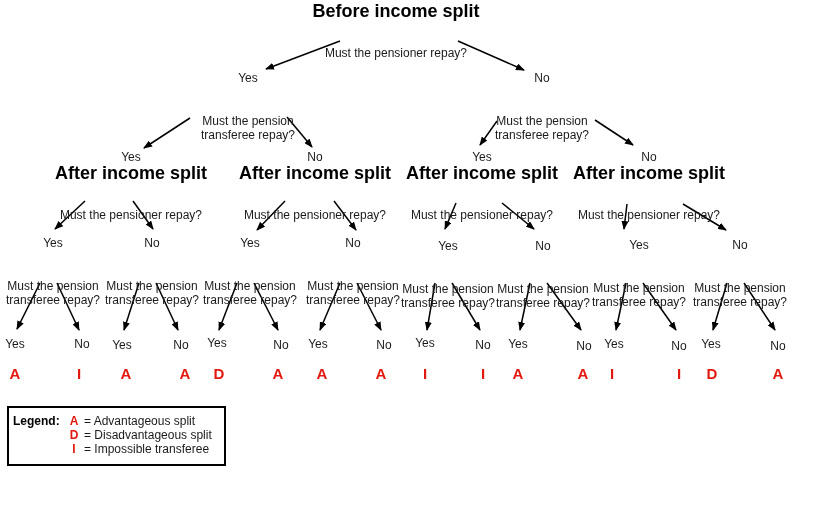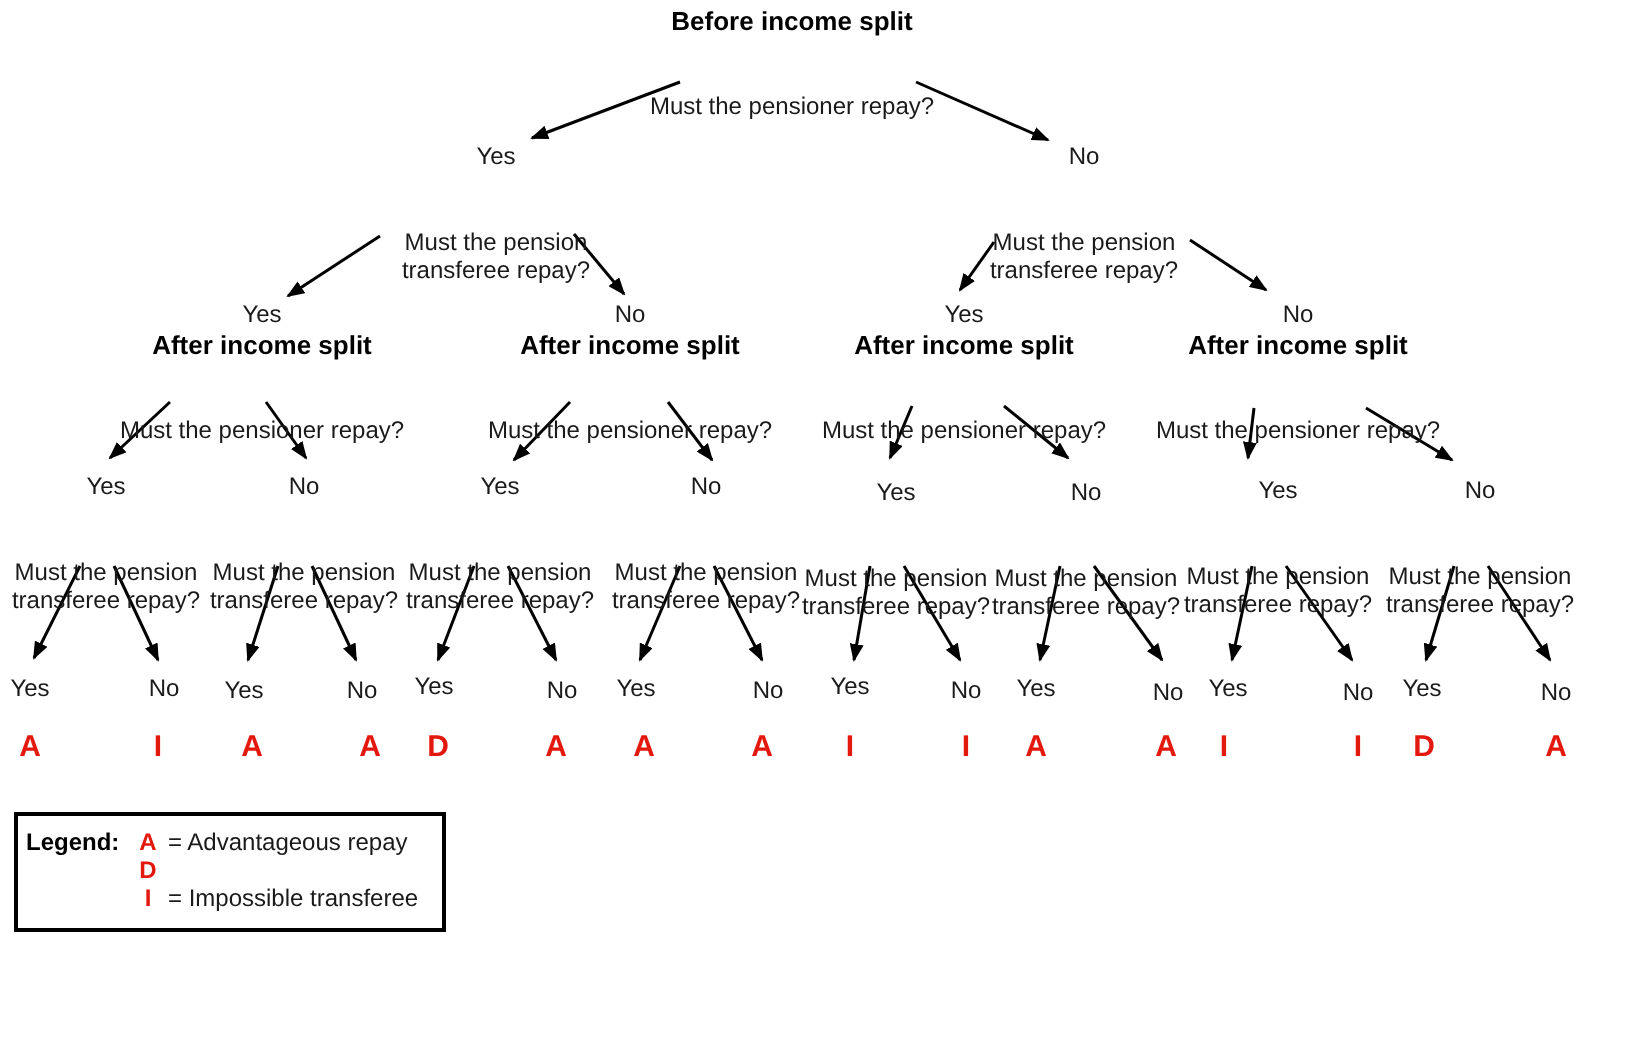--- a/index.html
+++ b/index.html
@@ -4,21 +4,21 @@
 <title></title>
 <style>
   html,body{margin:0;padding:0;background:#fff;}
   .stage{
     position:relative;width:819px;height:532px;background:#fff;overflow:hidden;
     font-family:"Liberation Sans","DejaVu Sans",sans-serif;color:#1a1a1a;
   }
   .arrows{position:absolute;left:0;top:0;}
   .arrows line{stroke:#000;stroke-width:1.5;}
   .node{position:absolute;transform:translateX(-50%);text-align:center;font-size:12px;line-height:13px;}
-  .node .title{font-weight:bold;font-size:13px;line-height:14px;color:#000;}
+  .node .title{font-weight:bold;font-size:18px;line-height:14px;color:#000;}
   .root .title{margin-bottom:7px;}
   .question{white-space:nowrap;margin-top:29px;}
   .q2{white-space:normal;width:106px;line-height:14px;}
   .lv1 .answer{margin-bottom:6px;}
   .lv2 .answer{margin-bottom:2px;}
   .lv2 .title{margin-bottom:3px;}
   .lv3 .answer{margin-bottom:3px;}
   .leaf{position:absolute;transform:translateX(-50%);font-size:12px;line-height:13px;}
   .letter{position:absolute;transform:translateX(-50%);font-size:15px;line-height:15px;font-weight:bold;color:var(--result-red,#e3180e);}
   .legend{
@@ -172,25 +172,26 @@
   <div class="letter" style="left:583px;top:366px">A</div>
   <div class="letter" style="left:612px;top:366px">I</div>
   <div class="letter" style="left:679px;top:366px">I</div>
   <div class="letter" style="left:712px;top:366px">D</div>
   <div class="letter" style="left:778px;top:366px">A</div>
 
   <div class="legend">
     <div class="legend-row">
       <span class="legend-label">Legend:</span>
       <span class="legend-key">A</span>
-      <span class="legend-desc">= Advantageous repay</span>
+      <span class="legend-desc">= Advantageous split</span>
     </div>
     <div class="legend-row">
       <span class="legend-label"></span>
       <span class="legend-key">D</span>
+      <span class="legend-desc">= Disadvantageous split</span>
     </div>
     <div class="legend-row">
       <span class="legend-label"></span>
       <span class="legend-key">I</span>
       <span class="legend-desc">= Impossible transferee</span>
     </div>
   </div>
 
 </div>
 

